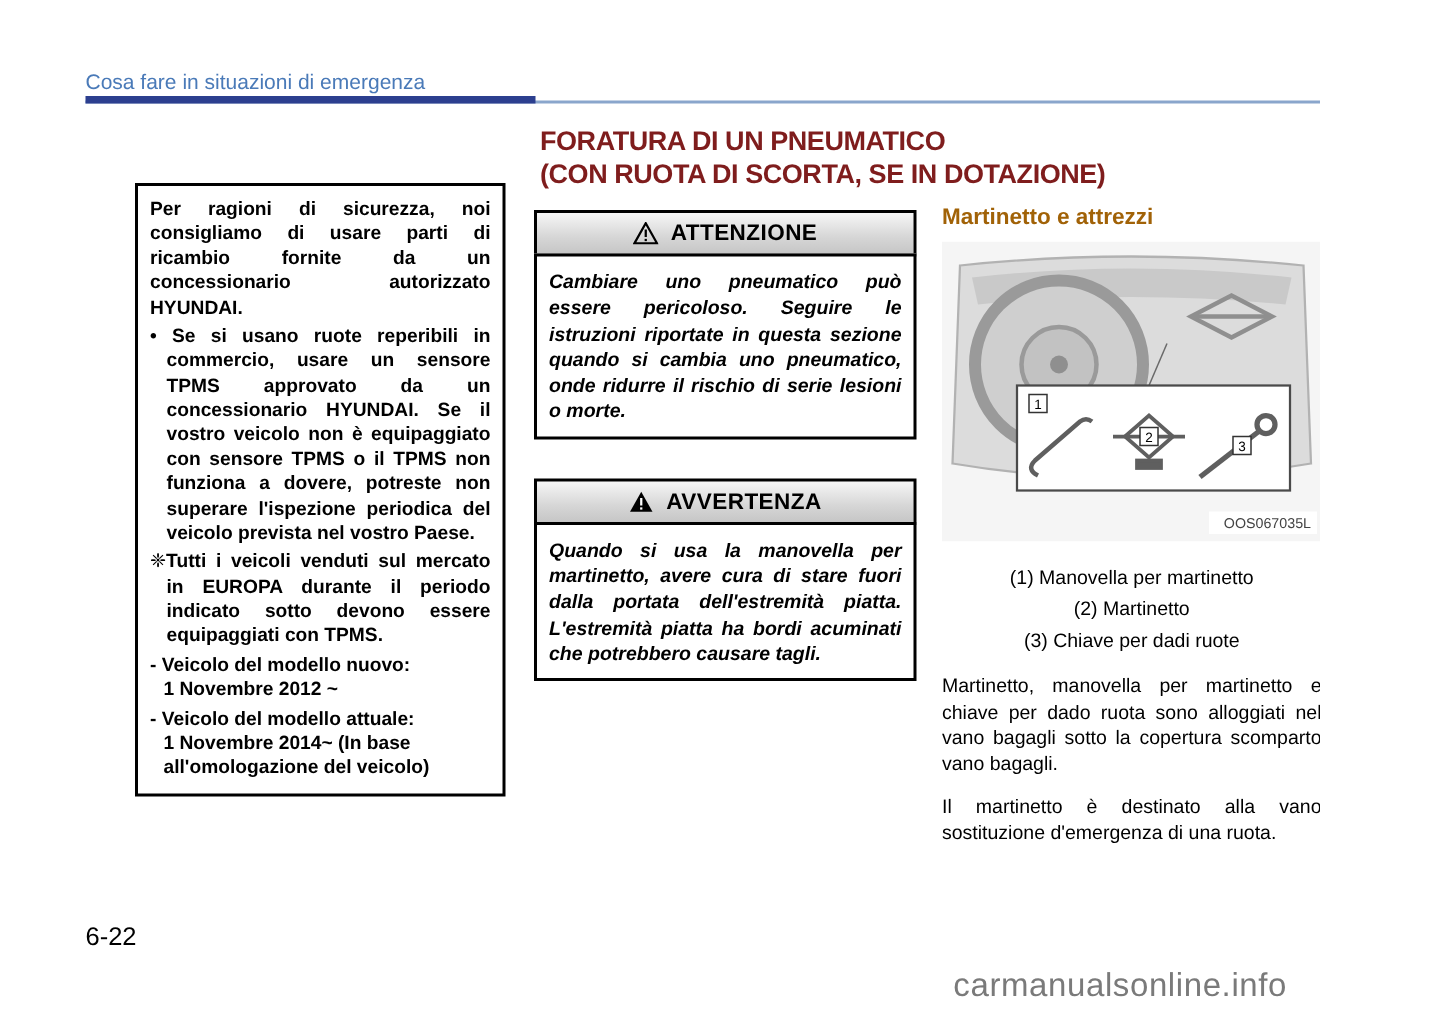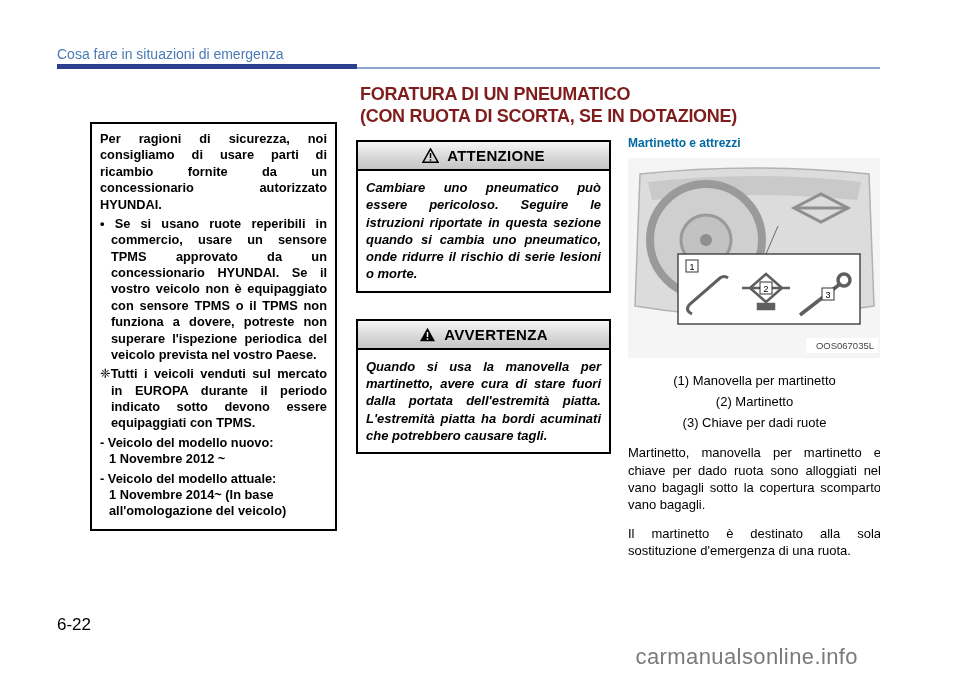--- a/index.html
+++ b/index.html
@@ -26,21 +26,21 @@
   .col2 { position:absolute; left:356px; top:140px; width:255px; }
   .warn-head { border:2px solid #000; height:31px; display:flex; align-items:center;
                justify-content:center; gap:8px; font-size:15px; font-weight:bold;
                letter-spacing:.3px; background:linear-gradient(180deg,#f6f6f6 0%,#d6d6d6 60%,#c6c6c6 100%); }
   .warn-body { border:2px solid #000; margin-top:-2px; padding:8px 8px; font-size:13px;
                font-weight:bold; line-height:1.33; text-align:justify; background:#fff;font-style:italic; }
   .gap { height:26px; }
   .warn-icon { width:17px; height:15px; display:inline-block; }
 
   .col3 { position:absolute; left:628px; top:136px; width:253px; }
-  .h2 { font-size:12px; font-weight:bold; color:#0369a1; margin-bottom:8px; }
+  .h2 { font-size:15px; font-weight:bold; color:#a16207; margin-bottom:8px; }
   .figure { width:253px; height:200px; margin-bottom:9px; }
   .tool-item { font-size:13px; line-height:1.6; text-align:center; }
   .para { font-size:13px; line-height:1.33; text-align:justify; margin-top:11px; }
 
   .pagenum { position:absolute; left:57px; top:615px; font-size:17px; }
   .watermark { position:absolute; right:22px; top:644px; font-size:22px; color:#7a7a7a;
                letter-spacing:.4px; }
 </style>
 </head>
 <body>
@@ -154,19 +154,19 @@
         <rect x="178" y="180" width="72" height="15" fill="#ffffff"></rect>
         <text x="246" y="191" text-anchor="end" font-family="Liberation Sans, DejaVu Sans, sans-serif" font-size="9.5" fill="#444">OOS067035L</text>
       </g>
     </svg>
 
     <div class="tool-item">(1) Manovella per martinetto</div>
     <div class="tool-item">(2) Martinetto</div>
     <div class="tool-item">(3) Chiave per dadi ruote</div>
 
     <div class="para">Martinetto, manovella per martinetto e chiave per dado ruota sono alloggiati nel vano bagagli sotto la copertura scomparto vano bagagli.</div>
-    <div class="para">Il martinetto è destinato alla sola sostituzione d'emergenza di una ruota.</div>
+    <div class="para">Il martinetto è destinato alla vano sostituzione d'emergenza di una ruota.</div>
   </div>
 
   <div class="pagenum">6-22</div>
   <div class="watermark">carmanualsonline.info</div>
 
 </div>
 
 </body></html>

